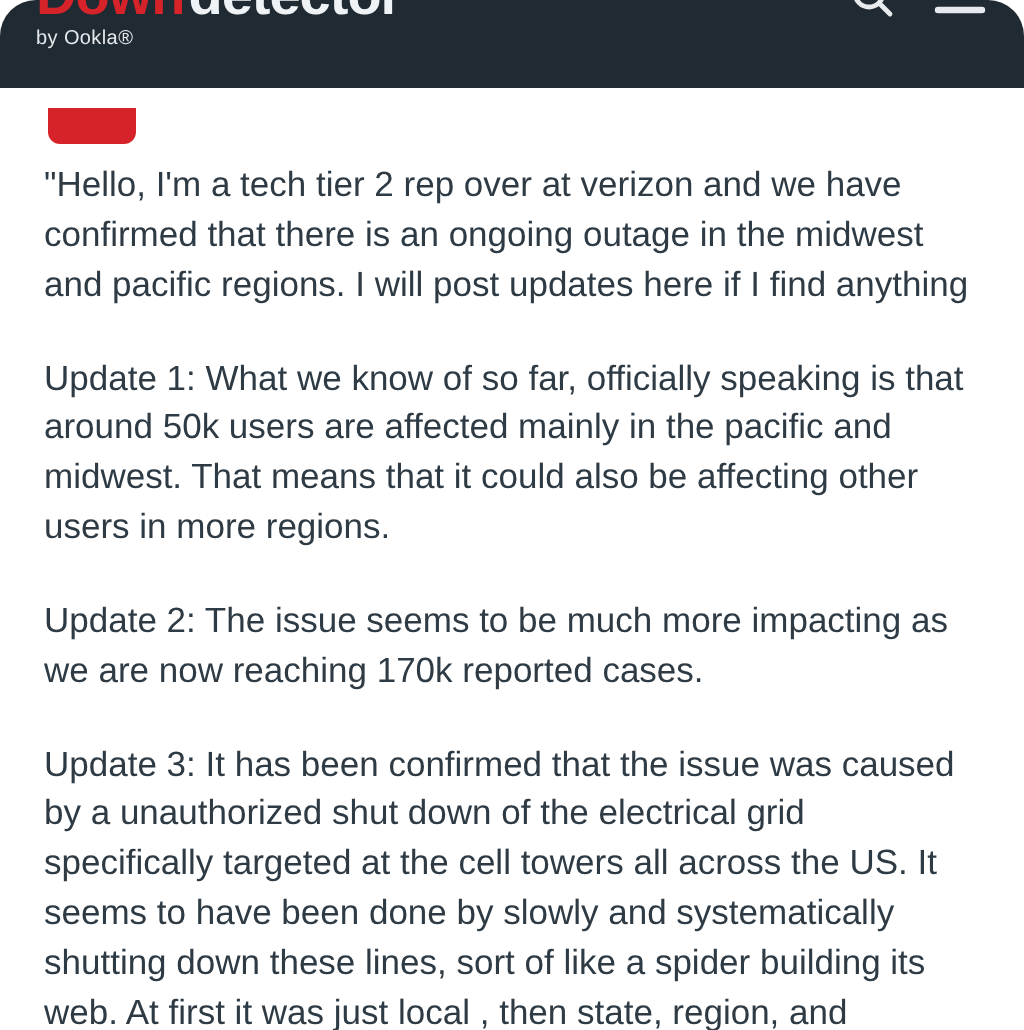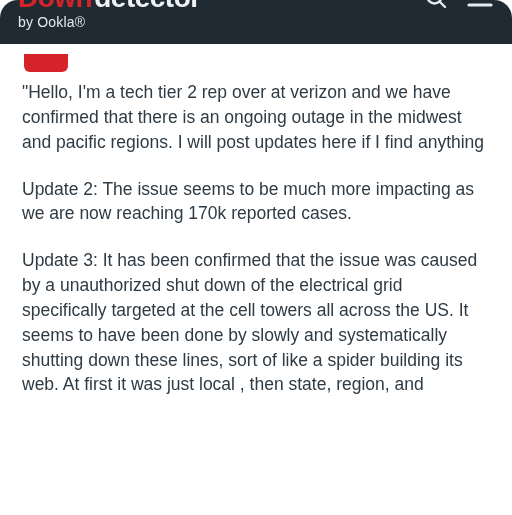--- a/index.html
+++ b/index.html
@@ -12,21 +12,21 @@
     height: 44px;
     display: flex;
     align-items: flex-start;
     justify-content: space-between;
     position: relative;
   }
   .brand { display: flex; flex-direction: column; margin-top: -16px; }
   .logo-line { display: flex; align-items: baseline; font-weight: 800; font-size: 28px; letter-spacing: -0.5px; line-height: 1; }
   .logo-down { color: #d6232a; }
   .logo-detector { color: #f0f3f5; margin-left: 2px; }
-  .byline { font-size: 14px; color: #e6e9eb; margin-top: 2px; letter-spacing: 0.2px; }
+  .byline { font-size: 10px; color: #e6e9eb; margin-top: 2px; letter-spacing: 0.2px; }
   .header-actions { display: flex; align-items: center; gap: 18px; margin-top: -14px; }
   .icon-btn { color: #e8ebed; display: flex; align-items: center; justify-content: center; cursor: pointer; }
   .content {
     padding: 12px 22px 0 22px;
     color: #2f3b44;
     font-size: 17.5px;
     line-height: 1.42;
   }
   .avatar-stub {
     width: 44px; height: 18px;
@@ -63,17 +63,18 @@
           <line x1="3" y1="12" x2="25" y2="12"></line>
           <line x1="3" y1="19" x2="25" y2="19"></line>
         </svg>
       </span>
     </div>
   </div>
 
   <div class="content">
     <div class="avatar-stub"></div>
     <p class="para">"Hello, I'm a tech tier 2 rep over at verizon and we have confirmed that there is an ongoing outage in the midwest and pacific regions. I will post updates here if I find anything</p>
+    <p class="para">Update 1: What we know of so far, officially speaking is that around 50k users are affected mainly in the pacific and midwest. That means that it could also be affecting other users in more regions.</p>
     <p class="para">Update 2: The issue seems to be much more impacting as we are now reaching 170k reported cases.</p>
     <p class="para">Update 3: It has been confirmed that the issue was caused by a unauthorized shut down of the electrical grid specifically targeted at the cell towers all across the US. It seems to have been done by slowly and systematically shutting down these lines, sort of like a spider building its web. At first it was just local , then state, region, and</p>
   </div>
 
 </div>
 
 </body></html>

